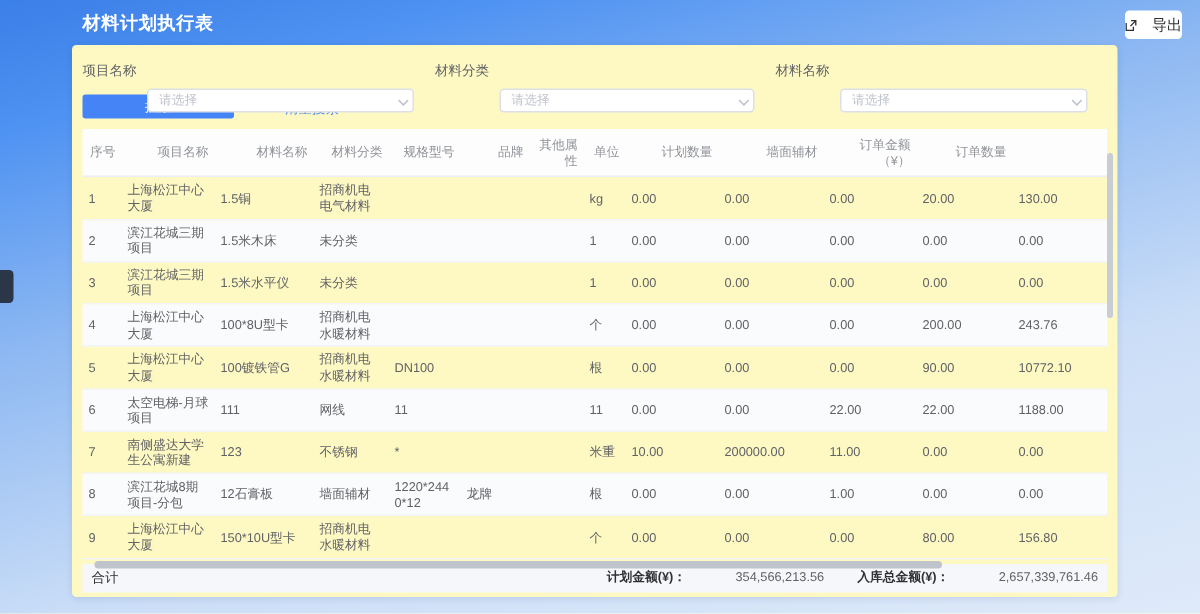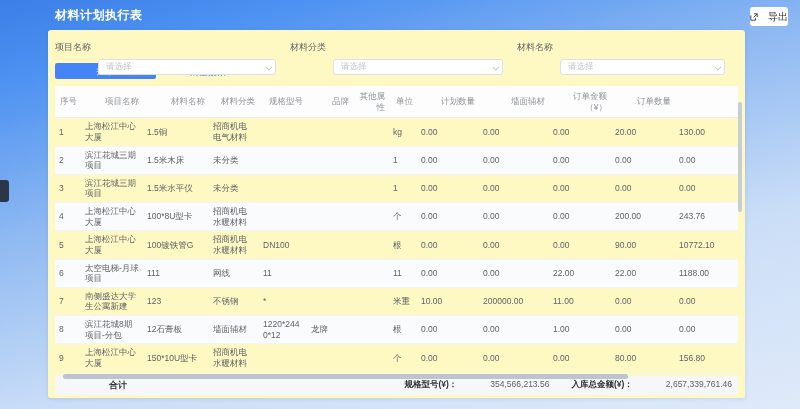--- a/index.html
+++ b/index.html
@@ -41,21 +41,21 @@
   .thead .cell{font-size:8.5px;color:#909399;font-weight:normal;padding:5px 4px;}
   .tbody .trow{border-bottom:1px solid #f2f4f8;min-height:26px;}
   .tbody .trow:nth-child(even){background:#fafbfc;}
   .cell{font-size:8.5px;line-height:1.25;color:#606266;padding:3px 4px;word-break:break-all;}
   .vscroll{position:absolute;right:-4px;top:16px;width:4px;height:110px;background:#c8ccd3;border-radius:2px;}
   
   .hscroll{height:5px;margin:1px 0 2px;position:relative;}
   .hthumb{position:absolute;left:8px;top:0;width:565px;height:5px;background:#bfc3ca;border-radius:3px;}
   
   .summary{height:19px;background:#f5f7fa;display:flex;align-items:center;padding:0 6px;flex:0 0 auto;}
-  .sum-label{font-size:9px;color:#303133;font-weight:bold;margin-left:48px;}
+  .sum-label{font-size:9px;color:#303133;font-weight:normal;}
   .sum-items{margin-left:auto;display:flex;gap:22px;}
   .sum-item{font-size:8.5px;white-space:nowrap;}
   .sum-item b{color:#303133;font-weight:bold;}
   .sum-item span{color:#606266;margin-left:33px;}
   
   .pagination{height:24px;display:flex;align-items:center;justify-content:center;gap:9px;font-size:9px;color:#606266;flex:0 0 auto;}
   .pg-goto{display:flex;align-items:center;gap:5px;margin-left:6px;}
   .pg-input{width:22px;height:14px;border:1px solid #dcdfe6;border-radius:2px;text-align:center;font-size:8.5px;color:#606266;font-family:inherit;}
 </style>
 </head>
@@ -260,21 +260,21 @@
     <div class="vscroll"></div>
   </div>
 
   <div class="hscroll">
     <div class="hthumb"></div>
   </div>
 
   <div class="summary">
     <span class="sum-label">合计</span>
     <div class="sum-items">
-        <span class="sum-item"><b>规格型号(¥)：</b><span>354,566,213.56</span></span>
+        <span class="sum-item"><b>计划金额(¥)：</b><span>354,566,213.56</span></span>
         <span class="sum-item"><b>入库总金额(¥)：</b><span>2,657,339,761.46</span></span>
       </div>
   </div>
 
   <div class="pagination">
 
     <span class="pg-goto">
 
       <input class="pg-input" value="1" style="">
 

